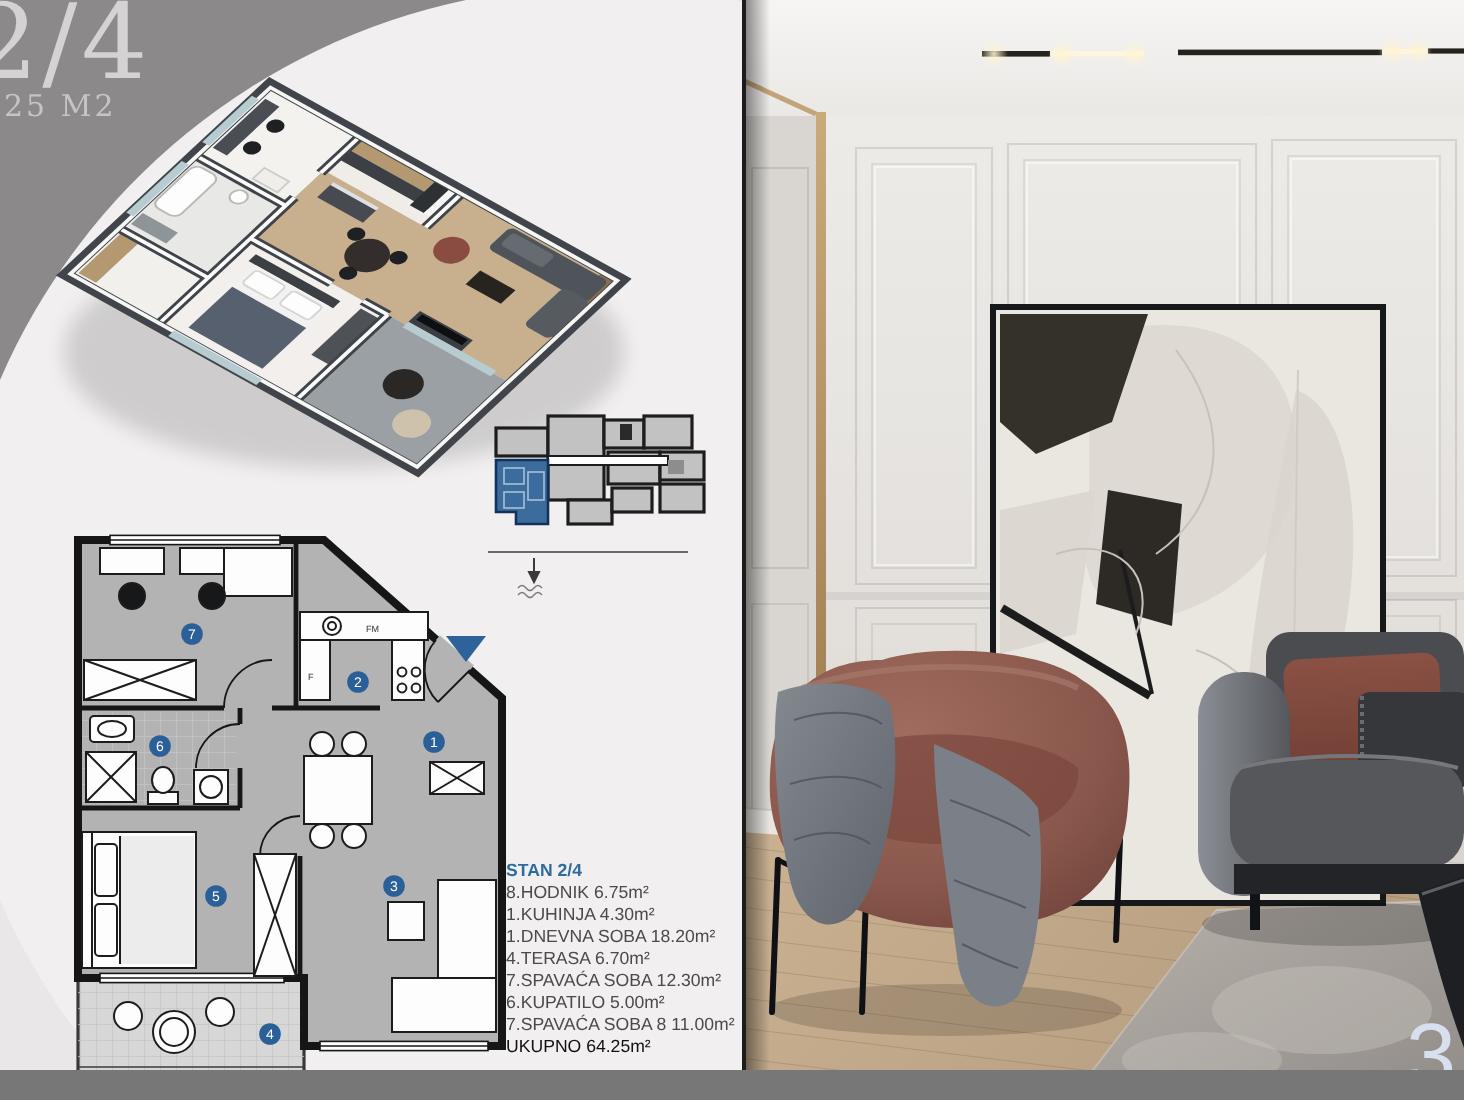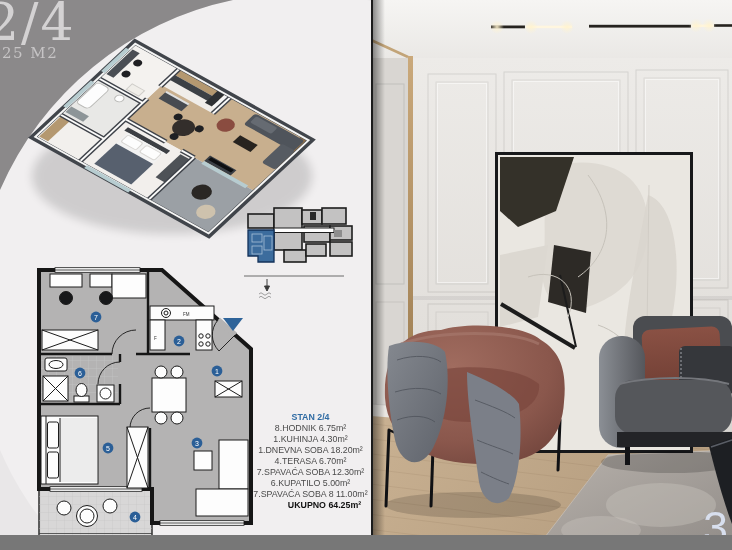--- a/index.html
+++ b/index.html
@@ -5,23 +5,23 @@
   html,body{margin:0;padding:0;background:#777;}
   .page{position:relative;width:732px;height:535px;overflow:hidden;background:#e9e7e8;font-family:"Liberation Sans",sans-serif;}
   .left-panel{position:absolute;left:0;top:0;width:371px;height:550px;}
   .decor{position:absolute;left:0;top:0;}
   .title-block{position:absolute;left:0;top:0;}
   .unit-number{position:absolute;left:-14px;top:-4px;font-family:"DejaVu Serif",serif;font-size:52px;line-height:1;color:#d4d2d3;letter-spacing:2px;}
   .unit-area{position:absolute;left:2px;top:44px;width:120px;font-family:"DejaVu Serif",serif;font-size:15px;letter-spacing:1.5px;color:#c6c4c5;white-space:nowrap;}
   .plan3d{position:absolute;left:14px;top:26px;}
   .keyplan{position:absolute;left:244px;top:206px;}
   .plan2d{position:absolute;left:26px;top:260px;}
-  .legend{position:absolute;left:253px;top:412px;width:115px;font-size:8.8px;line-height:11px;color:#4a4a4a;text-align:center;}
+  .legend{position:absolute;left:253px;top:430px;width:115px;font-size:8.8px;line-height:11px;color:#4a4a4a;}
   .legend-title{color:#2f6ba3;font-weight:bold;}
-  .legend-total{color:#111;font-weight:bold;margin-left:28px;}
+  .legend-total{color:#111;font-weight:normal;}
   .photo{position:absolute;left:371px;top:0;width:361px;height:550px;background:#e7e4e1;}
   .photo svg{position:absolute;left:0;top:0;}
   .page-num{position:absolute;right:4px;bottom:-4px;font-size:45px;color:#d8dfee;font-family:"Liberation Sans",sans-serif;}
 </style>
 </head>
 <body>
 
 <div class="page">
 
   <div class="left-panel">

